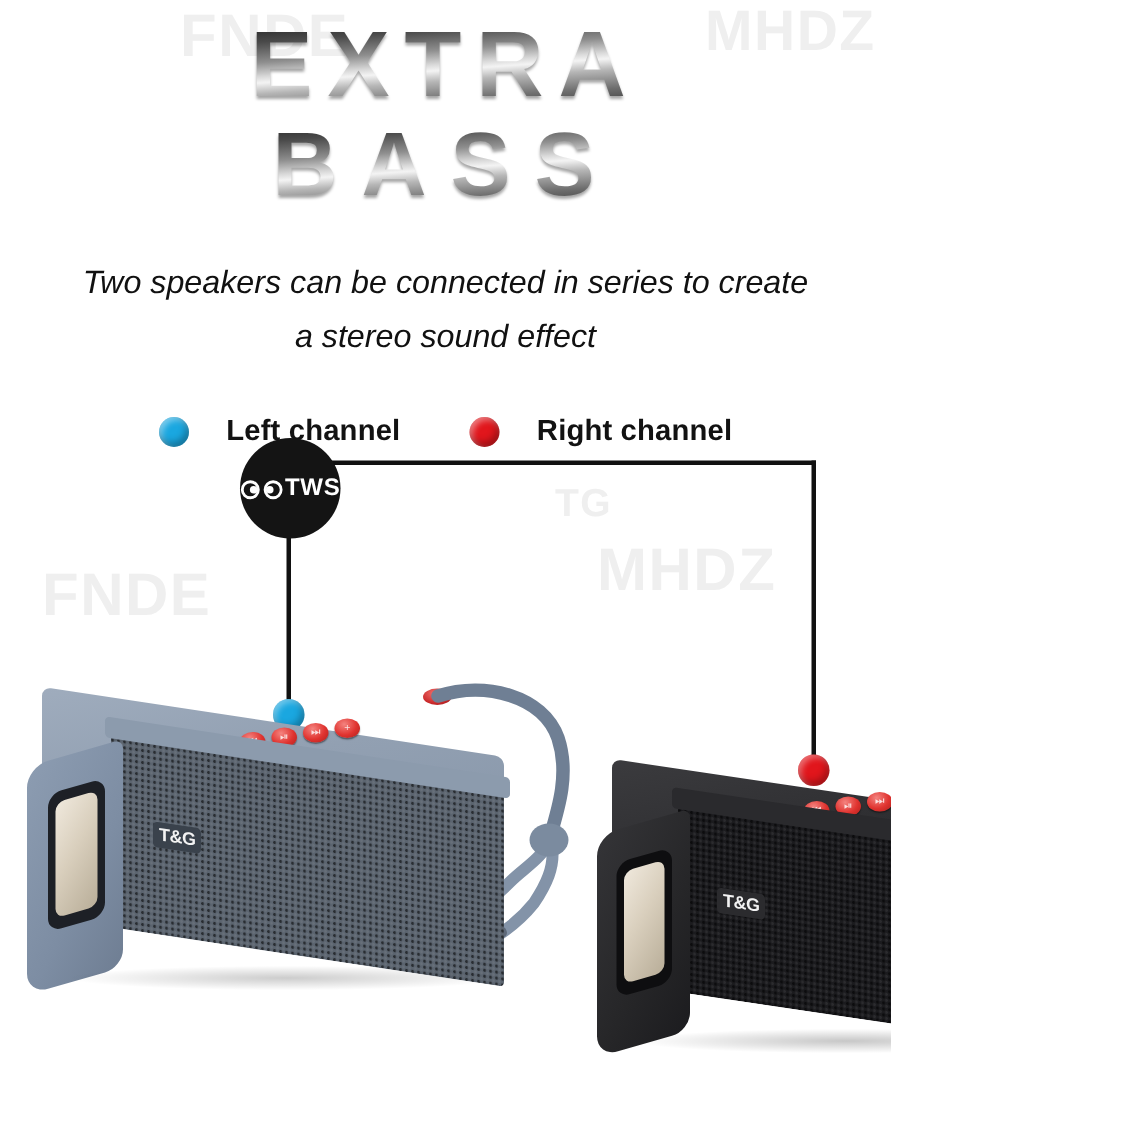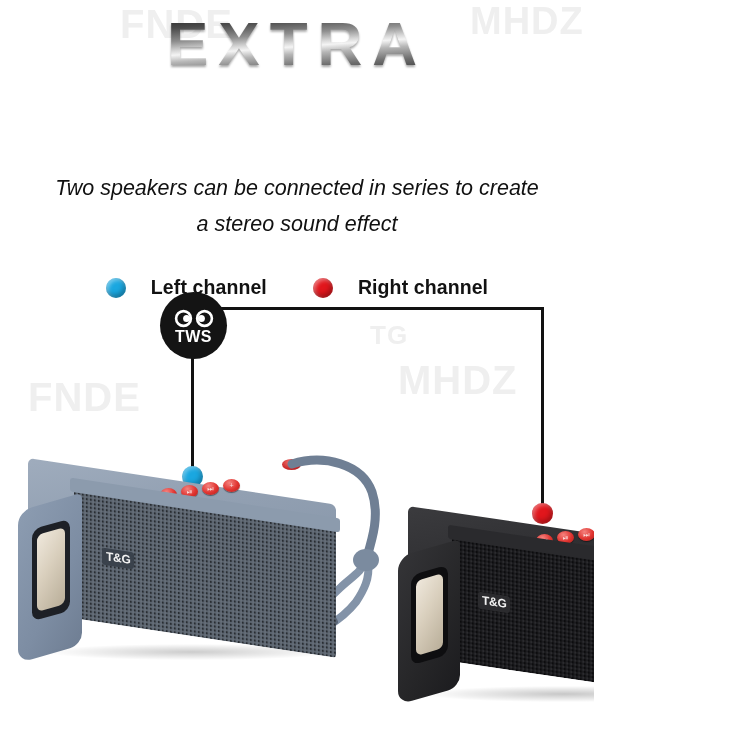--- a/index.html
+++ b/index.html
@@ -88,21 +88,21 @@
                inset 2px 2px 4px rgba(255,255,255,.40);
   }
   #node-left{left:182px;top:466px;}
   #node-right{left:532px;top:503px;}
 
   
   #tws-badge{
     position:absolute;left:160px;top:292px;
     width:67px;height:67px;border-radius:50%;
     background:#141414;
-    display:flex;flex-direction:column;
+    display:flex;flex-direction:row;
     align-items:center;justify-content:center;
     gap:1px;
   }
   #tws-glyph{display:block;margin-top:2px;}
   #tws-text{
     color:#fff;font-size:16px;font-weight:800;
     letter-spacing:.5px;line-height:1;
   }
 
   
@@ -174,20 +174,21 @@
       <div class="wm" style="left: 120px; top: 2px; font-size: 40px;">FNDE</div>
       <div class="wm" style="left: 470px; top: 0px; font-size: 38px;">MHDZ</div>
       <div class="wm" style="left: 28px; top: 375px; font-size: 40px;">FNDE</div>
       <div class="wm" style="left: 398px; top: 358px; font-size: 40px;">MHDZ</div>
       <div class="wm" style="left: 370px; top: 320px; font-size: 26px;">TG</div>
       <div class="wm" style="left: 606px; top: 438px; font-size: 34px;">FNDE</div>
     </div>
 
   <div id="headline">
     <span id="line1" class="chrome">EXTRA</span>
+    <span id="line2" class="chrome">BASS</span>
   </div>
 
   <div id="subtitle">
     <div>Two speakers can be connected in series to create</div>
     <div>a stereo sound effect</div>
   </div>
 
   <div id="legend">
     <div class="legend-item">
       <span class="legend-dot" style="background: rgb(26, 167, 224);"></span>

